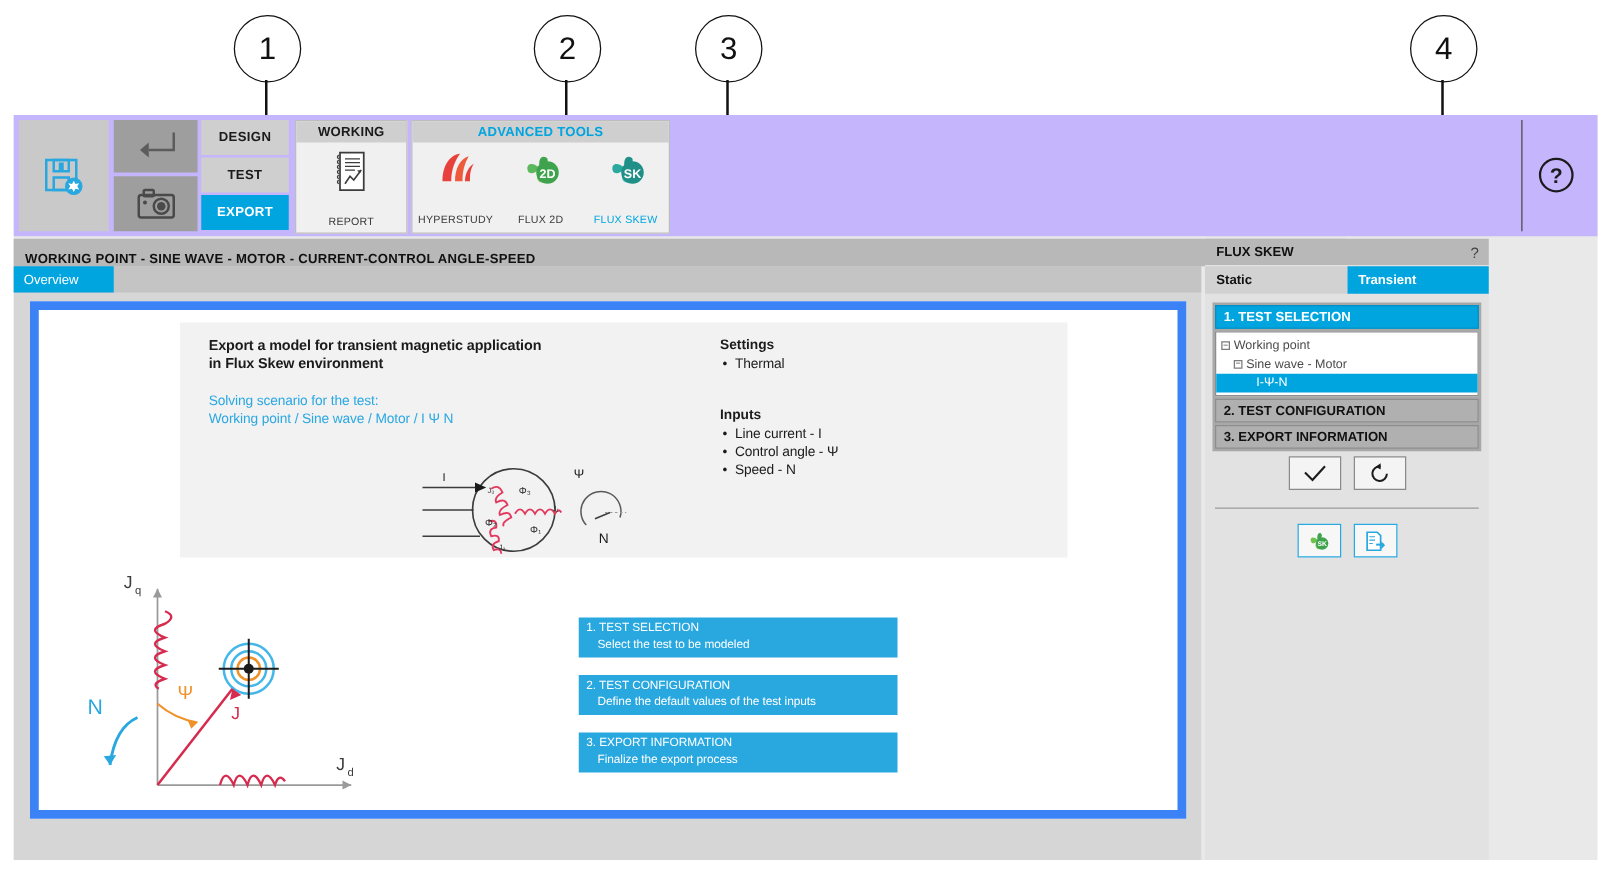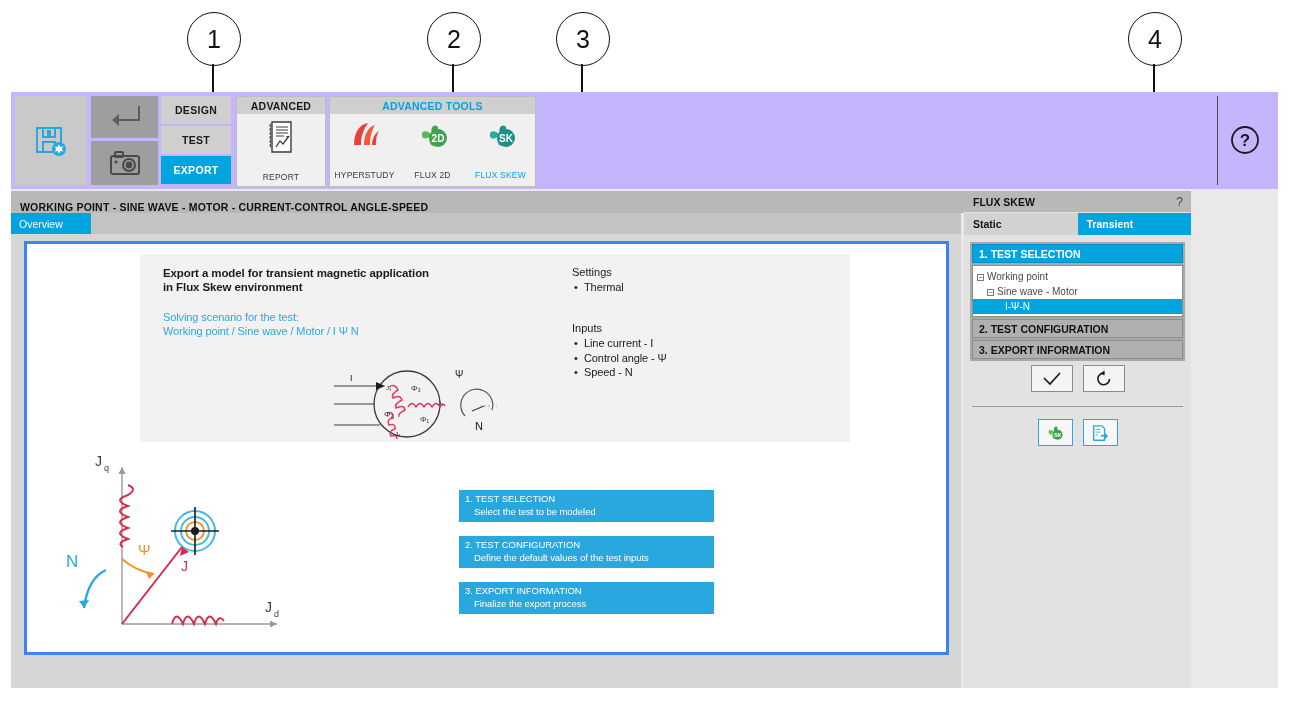--- a/index.html
+++ b/index.html
@@ -47,29 +47,29 @@
 
   
   .main{position:absolute;left:0;top:99px;width:950px;height:497px;background:#d6d6d6;}
   .titlebar{position:absolute;left:0;top:0;width:1066px;height:22px;background:#b8b8b8;
             display:flex;align-items:flex-end;}
   .titlebar .t{font-size:10.5px;font-weight:bold;color:#111;margin-left:9px;letter-spacing:.2px;}
   .tabstrip{position:absolute;left:0;top:22px;width:950px;height:21px;background:#c4c4c4;}
   .tabstrip .tab{width:80px;height:21px;background:#00a5e0;color:#fff;font-size:10.5px;
                  display:flex;align-items:center;padding-left:8px;box-sizing:border-box;}
   .canvas{position:absolute;left:13px;top:50px;width:925px;height:414px;
-          background:#ffffff;border:3px solid #3b82f6;box-sizing:border-box;}
+          background:#ffffff;border:7px solid #3b82f6;box-sizing:border-box;}
 
   .infobox{position:absolute;left:113px;top:10px;width:710px;height:188px;background:#f2f2f2;}
   .ib-head{position:absolute;left:23px;top:12px;font-size:11.5px;font-weight:bold;color:#1b1b1b;
            line-height:14px;letter-spacing:-.1px;}
   .ib-scn{position:absolute;left:23px;top:56px;font-size:11px;color:#2aa8e2;line-height:14px;letter-spacing:-.1px;}
   .ib-desc{position:absolute;left:23px;top:84px;font-size:11px;color:#222;line-height:14px;letter-spacing:-.1px;}
   .ib-col{position:absolute;left:432px;font-size:11px;color:#1b1b1b;}
-  .ib-col .h{font-weight:normal;margin-bottom:2px;font-size:11px;}
+  .ib-col .h{font-weight:bold;margin-bottom:2px;font-size:11px;}
   .ib-col ul{margin:0;padding-left:12px;list-style:none;}
   .ib-col li{position:relative;line-height:14.5px;letter-spacing:-.1px;}
   .ib-col li:before{content:"•";position:absolute;left:-10px;}
 
   .steps{position:absolute;left:432px;top:246px;width:255px;}
   .step{background:#29a8e0;color:#fff;padding:3px 6px 4px 6px;margin-bottom:14px;
         font-size:9.5px;line-height:12.5px;letter-spacing:-.05px;}
   .step .s2{padding-left:9px;}
   #step-1{width:243px;}
   #step-2{width:243px;}
@@ -188,21 +188,21 @@
       </svg>
     </div>
 
     <div class="rb-tabs">
       <div class="rb-tab">DESIGN</div>
       <div class="rb-tab">TEST</div>
       <div class="rb-tab sel">EXPORT</div>
     </div>
 
     <div class="grp" id="grp-document">
-      <div class="grp-title">ADVANCED</div>
+      <div class="grp-title">WORKING</div>
       <div class="grp-body">
         <div class="tool">
           <svg width="28" height="34" viewBox="0 0 28 34">
             <path d="M5 2 H24 V32 H5 Z" fill="#ffffff" stroke="#3c3c3c" stroke-width="1.4"></path>
             <path d="M4 4 q-2 1.5 0 3 M4 8 q-2 1.5 0 3 M4 12 q-2 1.5 0 3 M4 16 q-2 1.5 0 3 M4 20 q-2 1.5 0 3 M4 24 q-2 1.5 0 3" fill="none" stroke="#3c3c3c" stroke-width="1.1"></path>
             <path d="M9 7h12 M9 10h12 M9 13h12 M9 16h8" stroke="#3c3c3c" stroke-width="1" fill="none"></path>
             <path d="M9 27 L13 21 L16 24 L22 16" fill="none" stroke="#3c3c3c" stroke-width="1.3"></path>
             <path d="M22 16 l-3.4 .3 l2.4 2.3 z" fill="#3c3c3c"></path>
           </svg>
           <div class="lbl">REPORT</div>

